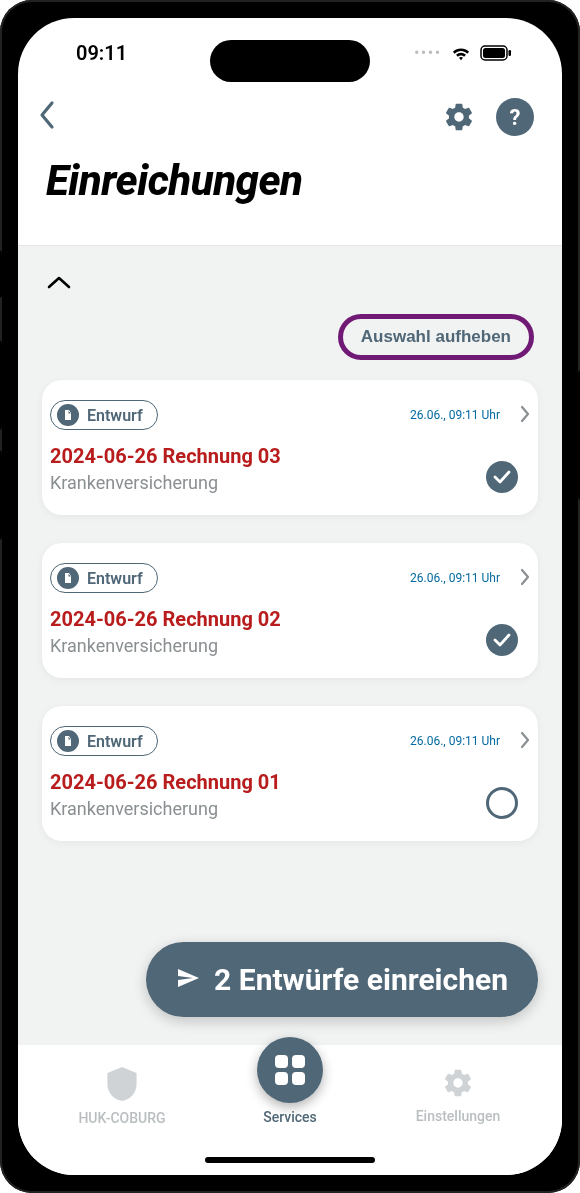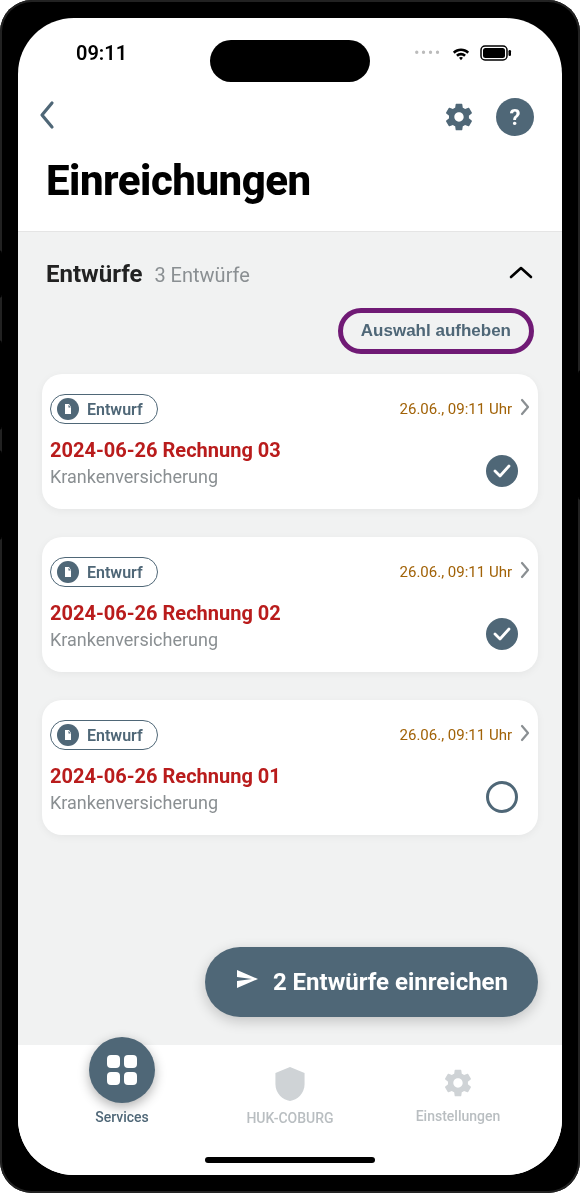--- a/index.html
+++ b/index.html
@@ -80,22 +80,23 @@
     background: #4f6777;
     color: #fff;
     border-radius: 50%;
     font-weight: 700;
     font-size: 22px;
   }
   .page-title {
     font-size: 42px;
     font-weight: 800;
     color: #000;
-    padding: 10px 28px 26px;
+    padding: 10px 28px 40px;
     letter-spacing: -0.5px;
+    font-style: italic;
   }
   .content {
     flex: 1;
     background: #f1f2f2;
     border-top: 1px solid #e5e5e5;
     padding: 0 0 0 0;
     overflow: hidden;
     position: relative;
   }
   .section-header {
@@ -147,21 +148,21 @@
     font-size: 16px;
     font-weight: 600;
   }
   .badge-icon {
     width: 22px; height: 22px;
     background: #4f6777;
     border-radius: 50%;
     display: flex; align-items: center; justify-content: center;
     color: #fff;
   }
-  .card-date-wrap { display: flex; align-items: center; gap: 8px; color: #a16207; font-size: 15px; }
+  .card-date-wrap { display: flex; align-items: center; gap: 20px; color: #0369a1; font-size: 12px; }
   .chevron-right { color: #8a8f92; }
   .card-title { font-size: 20px; font-weight: 700; color: #b91c1c; margin-bottom: 4px; }
   .card-sub { font-size: 18px; color: #8a8f92; }
   .card-check {
     position: absolute;
     right: 20px;
     bottom: 22px;
   }
   .check-filled {
     width: 32px; height: 32px;
@@ -176,21 +177,21 @@
     border-radius: 50%;
   }
   .submit-fab {
     position: absolute;
     right: 24px;
     bottom: 28px;
     background: #4f6777;
     color: #fff;
     border-radius: 999px;
     padding: 20px 30px;
-    font-size: 24px;
+    font-size: 30px;
     font-weight: 700;
     display: flex;
     align-items: center;
     gap: 14px;
     box-shadow: 0 4px 14px rgba(0,0,0,0.2);
   }
   .tab-bar {
     height: 130px;
     background: #fff;
     display: flex;
@@ -283,24 +284,20 @@
         </div>
         <div class="help">?</div>
       </div>
     </div>
 
     <h1 class="page-title">Einreichungen</h1>
 
     <div class="content">
 
       <div class="section-header">
-        <div class="section-title-wrap">
-          <span class="section-title">Entwürfe</span>
-          <span class="section-count">3 Entwürfe</span>
-        </div>
         <span class="chevron-up">
           <svg width="26" height="16" viewBox="0 0 26 16">
               <path d="M3 13 L13 4 L23 13" stroke="#000" stroke-width="2.6" fill="none" stroke-linecap="round" stroke-linejoin="round"></path>
             </svg>
         </span>
       </div>
 
       <div class="actions-row">
         <button class="pill-outline">Auswahl aufheben</button>
       </div>
@@ -396,41 +393,41 @@
           <svg width="24" height="24" viewBox="0 0 24 24" fill="#fff">
               <path d="M2 21l21-9L2 3v7l15 2-15 2v7z"></path>
             </svg>
         </span>
         <span>2 Entwürfe einreichen</span>
       </div>
 
     </div>
 
     <div class="tab-bar">
+      <div class="tab">
+        <span>
+          <svg width="30" height="34" viewBox="0 0 24 28" fill="#cfd3d6">
+              <path d="M12 0 L24 5 V14 C24 22 18 27 12 28 C6 27 0 22 0 14 V5 Z"></path>
+            </svg>
+        </span>
+        <span class="tab-label">HUK-COBURG</span>
+      </div>
       <div class="tab active">
         <div class="tab-circle">
           <div class="grid-icon">
               <span></span>
               <span></span>
               <span></span>
               <span></span>
             </div>
         </div>
         <span class="tab-label">Services</span>
       </div>
       <div class="tab">
         <span>
-          <svg width="30" height="34" viewBox="0 0 24 28" fill="#cfd3d6">
-              <path d="M12 0 L24 5 V14 C24 22 18 27 12 28 C6 27 0 22 0 14 V5 Z"></path>
-            </svg>
-        </span>
-        <span class="tab-label">HUK-COBURG</span>
-      </div>
-      <div class="tab">
-        <span>
           <svg width="32" height="32" viewBox="0 0 24 24" fill="#cfd3d6">
               <path d="M19.4 13c.04-.33.06-.66.06-1s-.02-.67-.06-1l2.11-1.65c.19-.15.24-.42.12-.64l-2-3.46c-.12-.22-.39-.3-.61-.22l-2.49 1c-.52-.4-1.08-.73-1.69-.98l-.38-2.65C14.42 2.18 14.22 2 13.98 2h-4c-.24 0-.44.18-.48.4l-.38 2.65c-.61.25-1.17.59-1.69.98l-2.49-1c-.22-.08-.49 0-.61.22l-2 3.46c-.12.22-.07.49.12.64L4.56 11c-.04.33-.06.66-.06 1s.02.67.06 1l-2.11 1.65c-.19.15-.24.42-.12.64l2 3.46c.12.22.39.3.61.22l2.49-1c.52.4 1.08.73 1.69.98l.38 2.65c.04.22.24.4.48.4h4c.24 0 .44-.18.48-.4l.38-2.65c.61-.25 1.17-.59 1.69-.98l2.49 1c.22.08.49 0 .61-.22l2-3.46c.12-.22.07-.49-.12-.64L19.4 13zM12 15.5c-1.93 0-3.5-1.57-3.5-3.5s1.57-3.5 3.5-3.5 3.5 1.57 3.5 3.5-1.57 3.5-3.5 3.5z"></path>
             </svg>
         </span>
         <span class="tab-label">Einstellungen</span>
       </div>
       <div class="home-indicator"></div>
     </div>
 
   </div>

